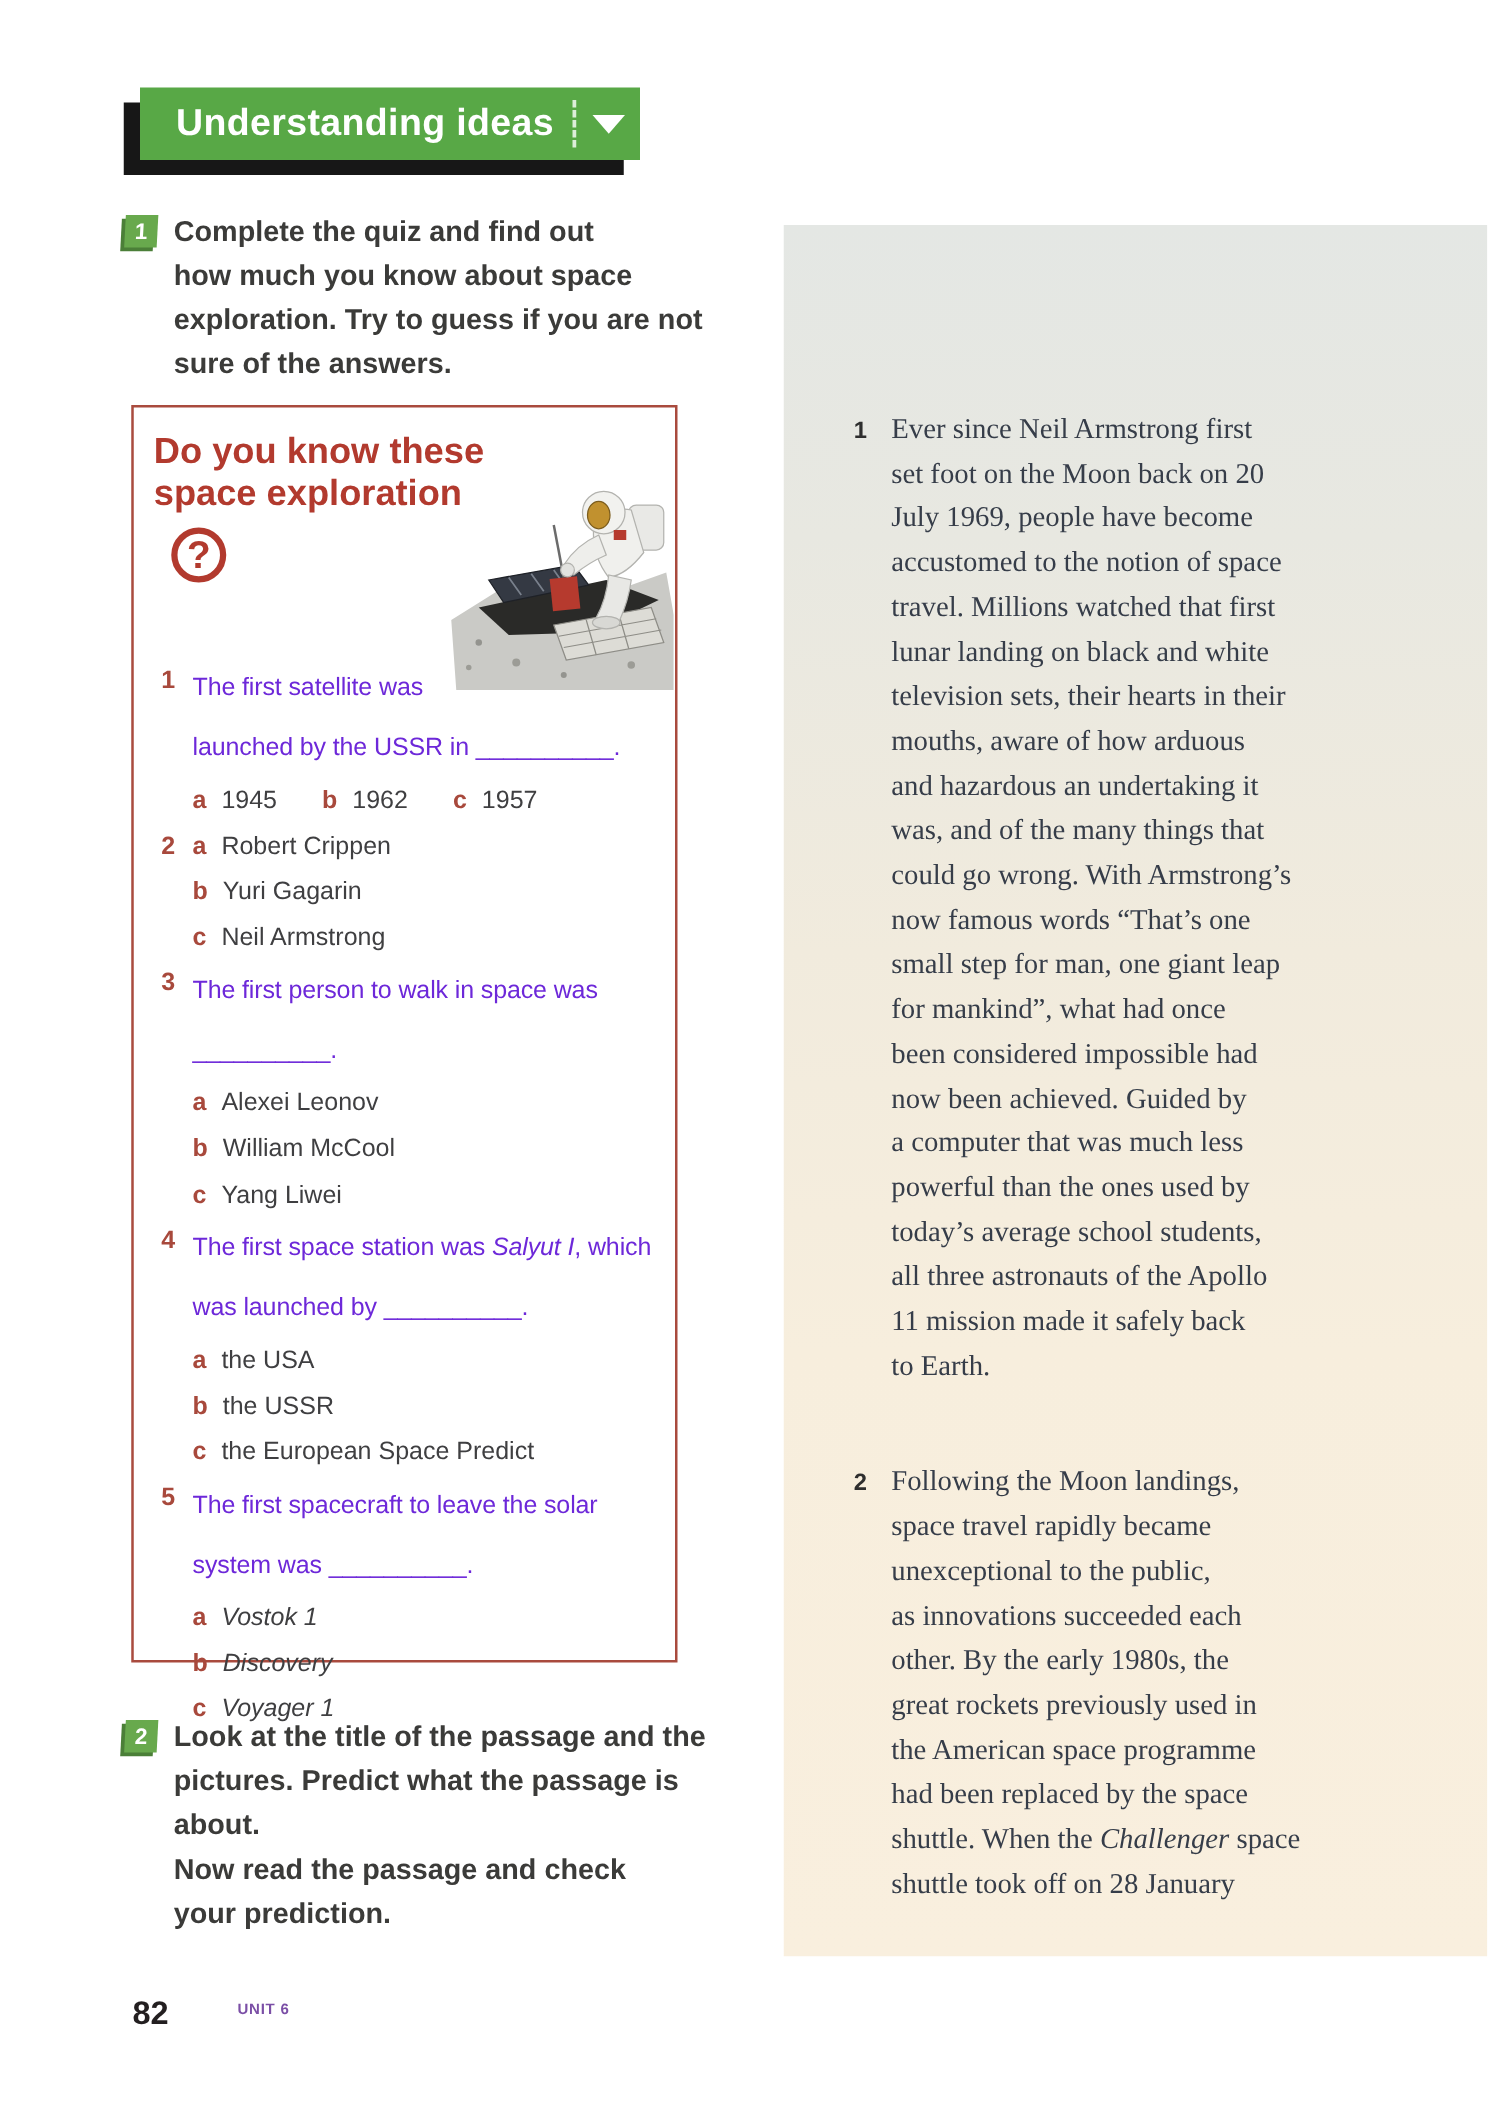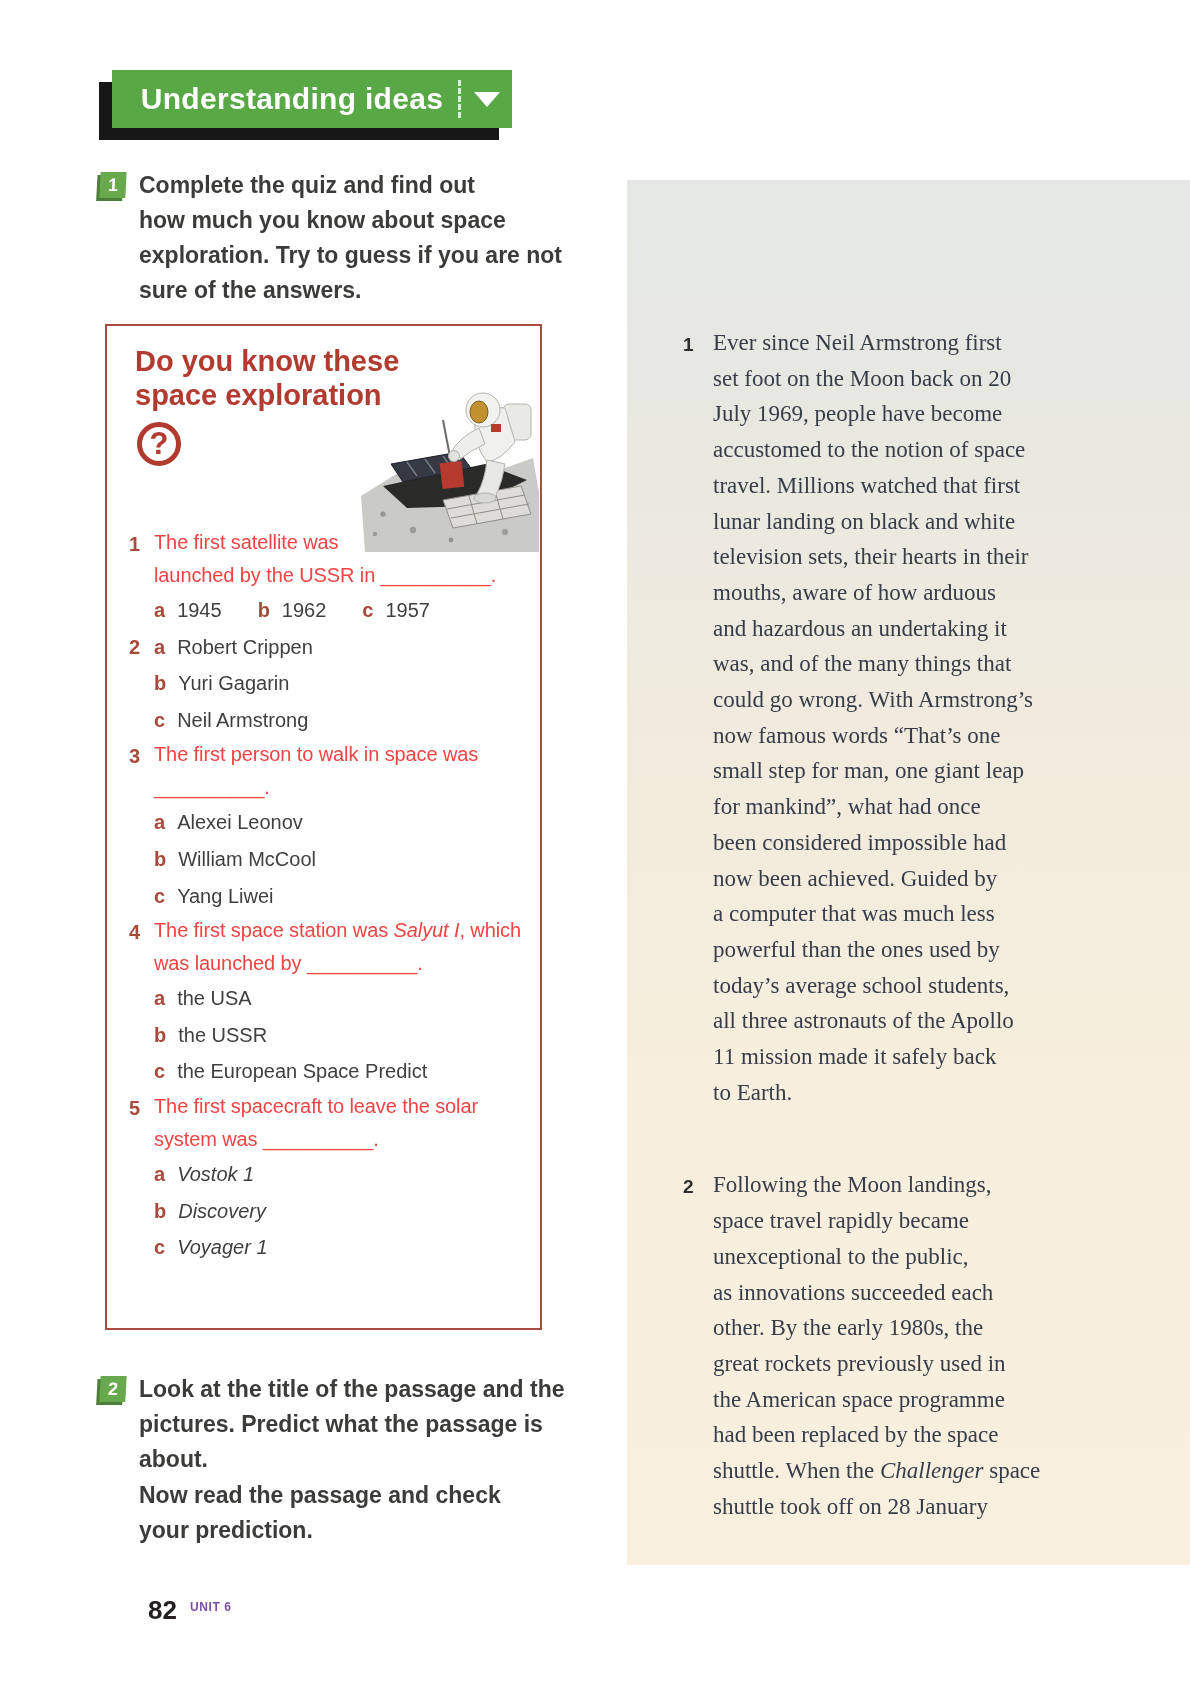--- a/index.html
+++ b/index.html
@@ -43,43 +43,43 @@
   .extext { font-size:23px; font-weight:bold; color:#3b3b39; line-height:35px; }
   #ex1 { left:100px; top:168px; width:480px; }
   #ex2 { left:100px; top:1372px; width:490px; }
   .followup { position:absolute; left:139px; top:1478px; font-size:23px; font-weight:bold; color:#3b3b39; line-height:35px; }
 
   
   .quiz-box {
     position:absolute; left:105px; top:324px; width:437px; height:1006px;
     border:2px solid #a94b3e; background:#ffffff; box-sizing:border-box;
   }
-  .quiz-title { margin:18px 0 0 28px; font-size:29px; font-weight:bold; color:#b23a2e; line-height:34px; }
+  .quiz-title { margin:18px 0 0 16px; font-size:29px; font-weight:bold; color:#b23a2e; line-height:34px; }
   .quiz-firsts-row { display:flex; align-items:center; margin:6px 0 0 22px; height:52px; }
   .quiz-firsts { font-size:47px; font-weight:bold; color:#b23a2e; white-space:nowrap; }
   .qmark-icon {
     width:44px; height:44px; border:5px solid #b23a2e; border-radius:50%;
     color:#b23a2e; font-size:31px; font-weight:bold;
     display:flex; align-items:center; justify-content:center;
     margin-left:8px; box-sizing:border-box;
   }
   .astronaut { position:absolute; top:38px; right:1px; width:184px; height:188px; }
 
   .questions { margin:56px 0 0 22px; width:404px; }
   .q { display:flex; gap:10px; }
   .qnum { color:#a8493c; font-weight:bold; font-size:20px; flex:0 0 15px; line-height:36.6px; }
   .qbody { flex:1; min-width:0; }
-  .qtext { font-size:20px; color:#ef4444; line-height:33px; letter-spacing:-0.1px; white-space:nowrap; }
+  .qtext { font-size:20px; color:#6d28d9; line-height:48px; letter-spacing:-0.1px; white-space:nowrap; }
   .opts { display:flex; flex-direction:column; }
   .opts.inline { flex-direction:row; gap:36px; }
   .opt { display:flex; gap:12px; line-height:36.6px; font-size:20px; color:#3f3f41; }
   .optlabel { color:#a8493c; font-weight:bold; }
 
   
-  .page-number { position:absolute; left:106px; top:1595px; font-size:26px; font-weight:bold; color:#231f20;margin-left:42px; }
+  .page-number { position:absolute; left:106px; top:1595px; font-size:26px; font-weight:bold; color:#231f20; }
   .unit-label  { position:absolute; left:190px; top:1600px; font-size:12px; font-weight:bold; color:#7b4fa6; letter-spacing:.6px; }
 </style>
 </head>
 <body>
 
 <div class="page">
 
   <div class="header-banner">
     <span class="header-title">Understanding ideas</span>
     <span class="header-divider"></span>

